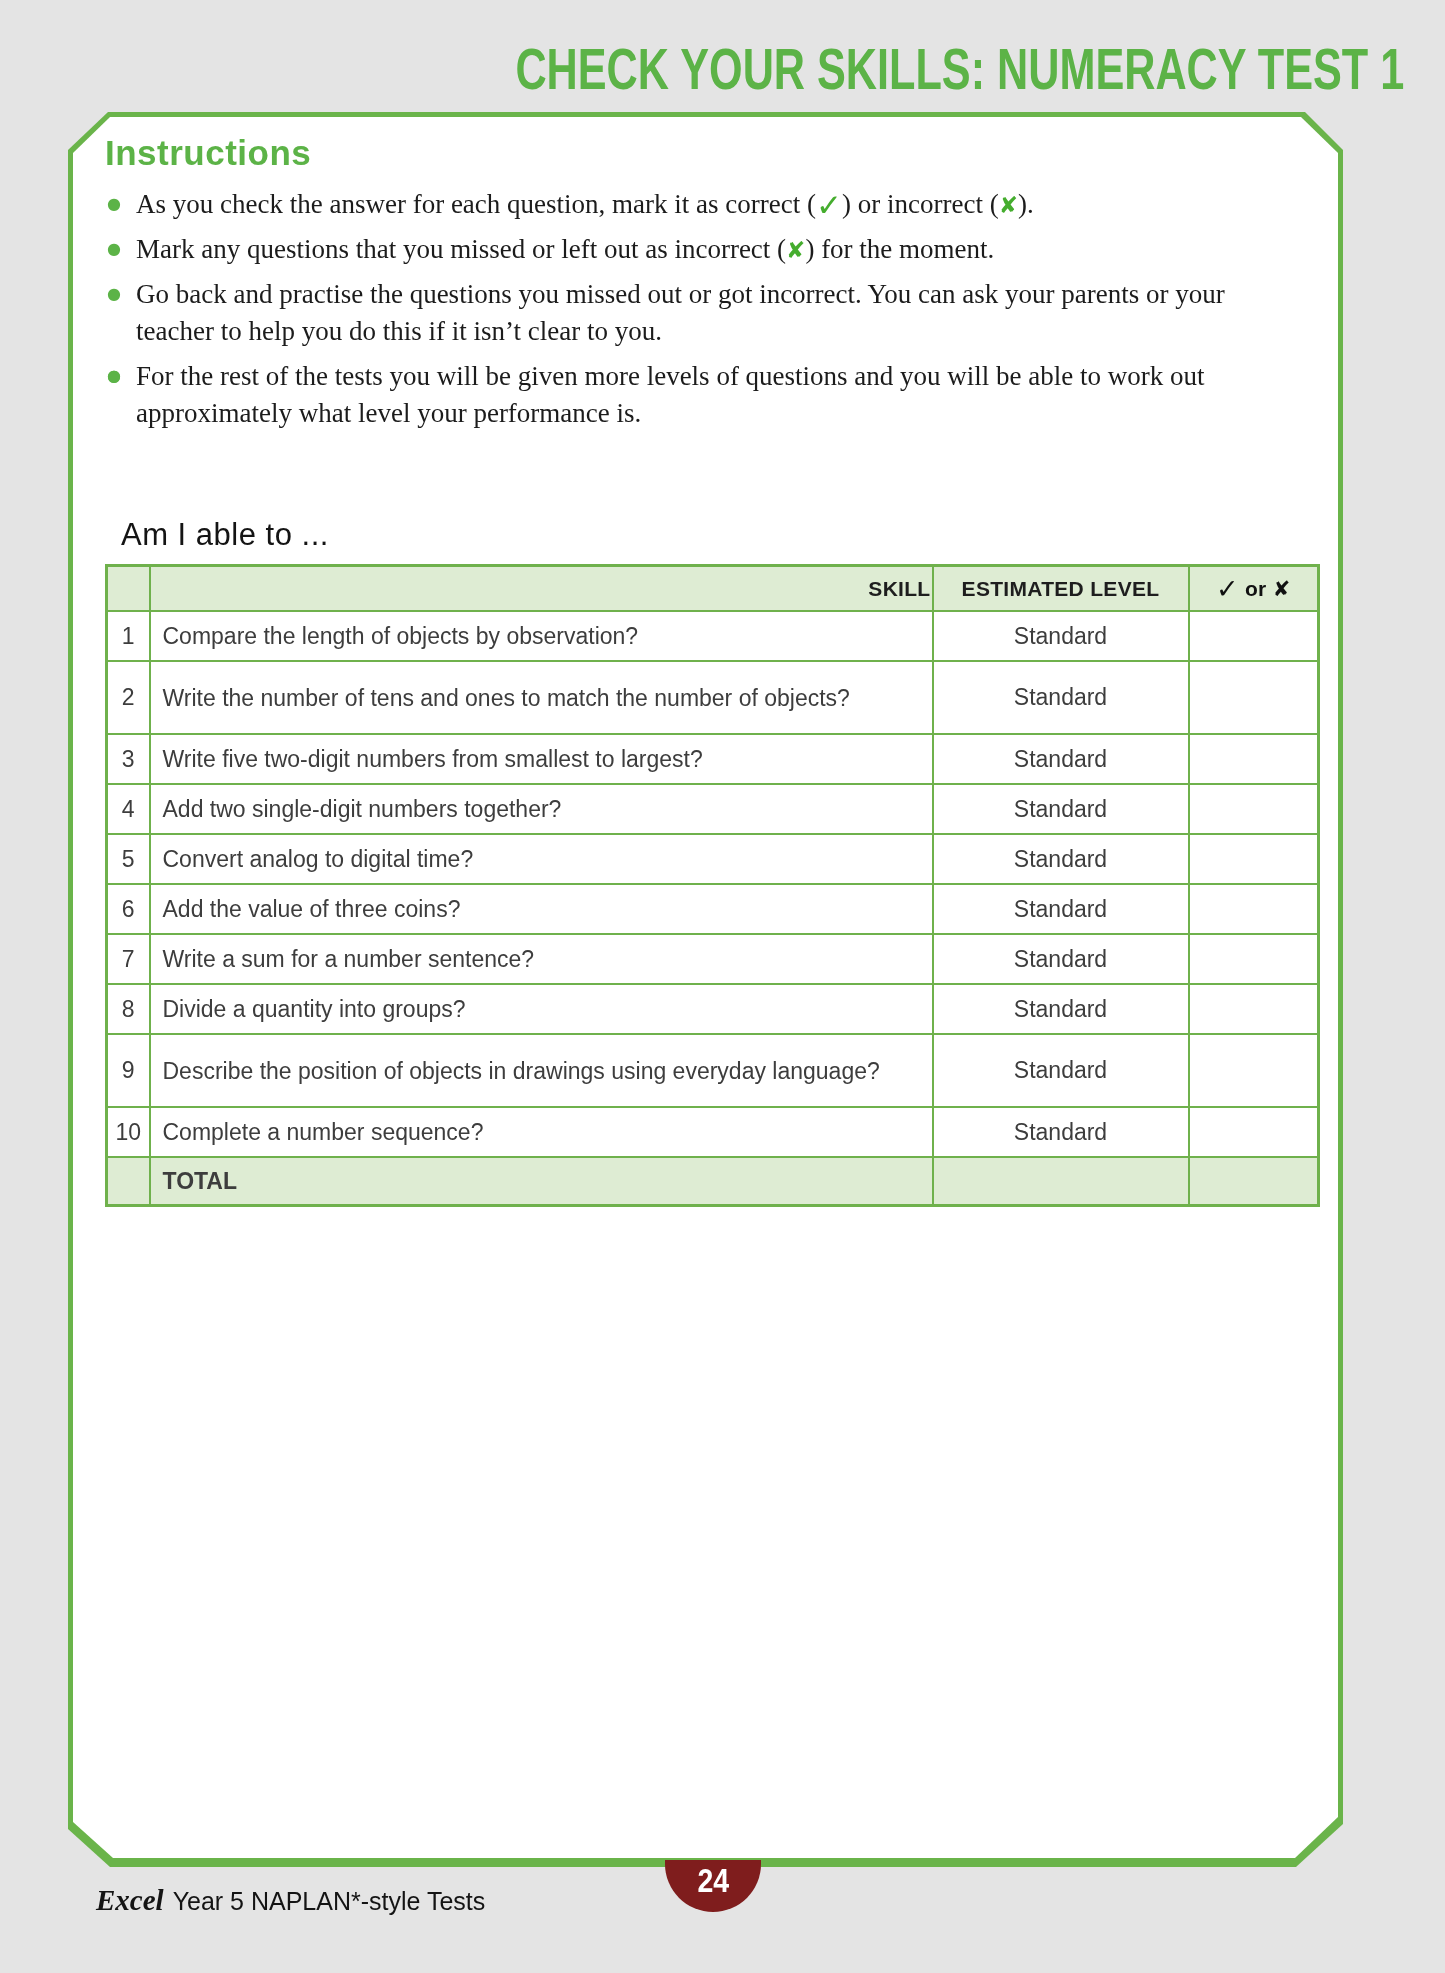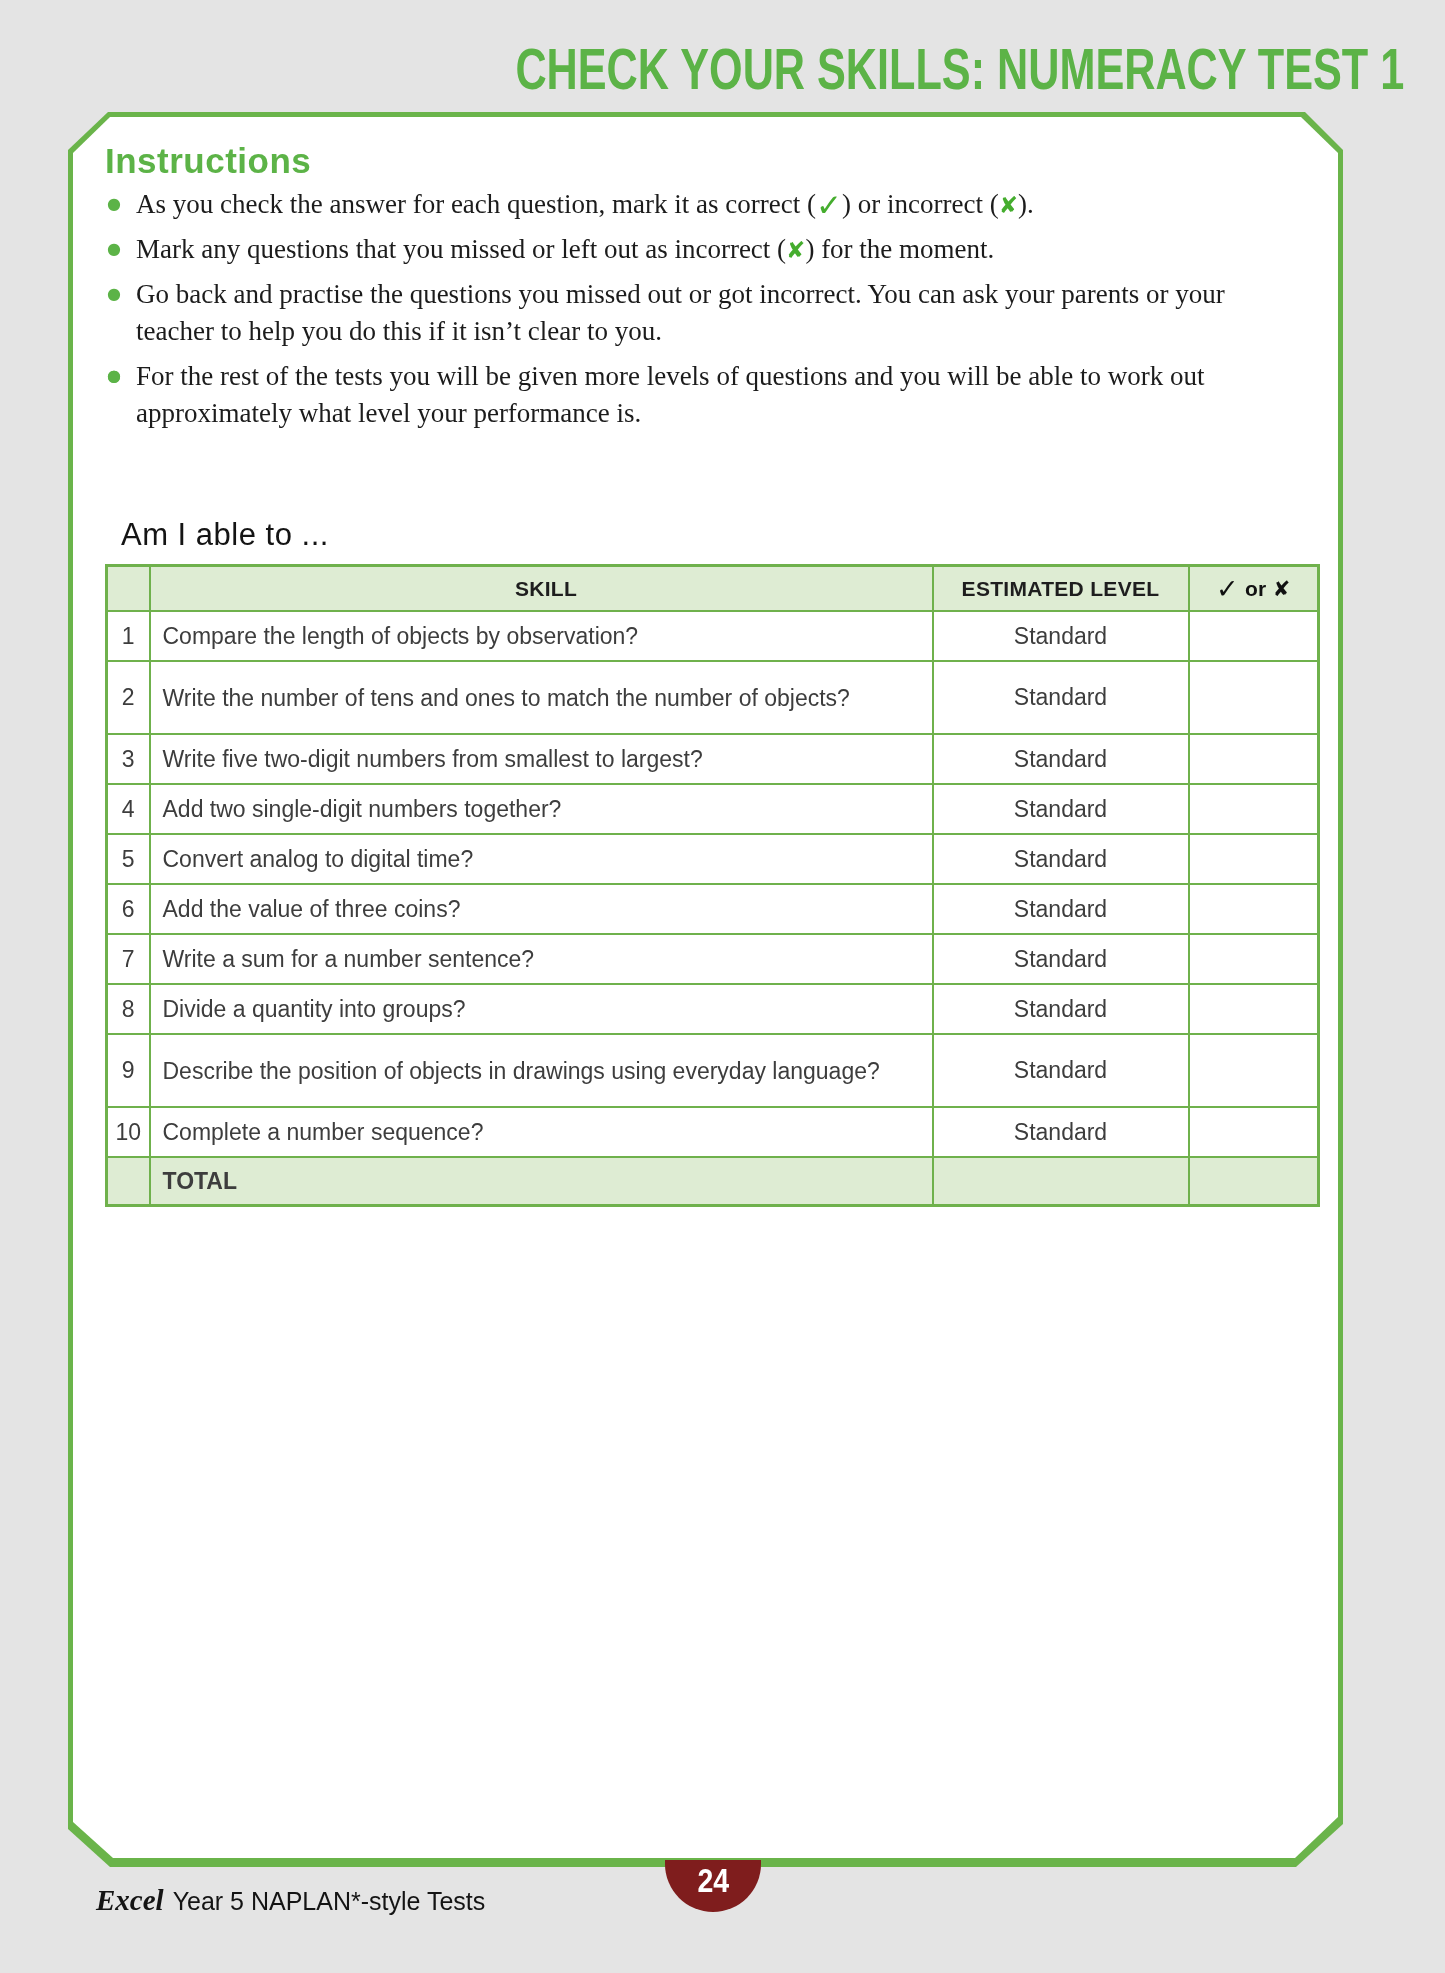--- a/index.html
+++ b/index.html
@@ -21,21 +21,21 @@
     position:absolute;left:68px;top:112px;width:1275px;height:1755px;
     background:#6ab44a;
     clip-path:polygon(40px 0,1237px 0,1275px 38px,1275px 1712px,1228px 1755px,42px 1755px,0 1717px,0 38px);
   }
   .box-inner{
     position:absolute;left:5px;top:5px;right:5px;bottom:9px;background:#ffffff;
     clip-path:polygon(37px 0,1228px 0,1265px 36px,1265px 1700px,1222px 1741px,40px 1741px,0 1705px,0 36px);
   }
   
   .instructions-heading{
-    position:absolute;left:32px;top:24px;margin:0;
+    position:absolute;left:32px;top:16px;margin:0;
     font-size:35px;font-weight:bold;color:#5cb347;letter-spacing:0.5px;
   }
   .bullets{position:absolute;left:32px;top:69px;width:1150px;margin:0;padding:0;list-style:none;}
   .bullets li{
     position:relative;padding-left:31px;margin-bottom:8px;
     font-family:"Liberation Serif","DejaVu Serif",serif;
     font-size:27px;line-height:37px;color:#1c1c1c;
   }
   .dot{position:absolute;left:2px;top:-1px;color:#5cb347;font-size:16px;font-family:"DejaVu Sans",sans-serif;}
   .check{color:#45ad2e;font-weight:bold;font-size:31px;font-family:"DejaVu Sans",sans-serif;vertical-align:-3px;line-height:0;}
@@ -47,21 +47,21 @@
   }
   .skills-table{
     position:absolute;left:32px;top:447px;
     border-collapse:collapse;table-layout:fixed;width:1212px;
     border:3px solid #6fb14c;
   }
   .skills-table th,.skills-table td{border:2px solid #6fb14c;vertical-align:middle;}
   .skills-table thead th{
     background:#deecd3;height:41px;font-size:21px;color:#1e1e1e;letter-spacing:0.3px;
   }
-  th.h-skill{text-align:center;padding-left:11px;}
+  th.h-skill{text-align:right;padding-left:11px;}
   th.h-level{text-align:center;}
   th.h-mark{text-align:center;}
   .hcheck{font-size:27px;font-weight:normal;color:#111;font-family:"DejaVu Sans",sans-serif;vertical-align:-2px;}
   .hor{font-size:21px;font-weight:bold;color:#111;}
   .hcross{font-size:21px;font-weight:bold;color:#111;font-family:"DejaVu Sans",sans-serif;}
   .skills-table td{font-size:23px;color:#3d3d3d;}
   td.c-num{text-align:center;padding:0;}
   td.c-skill{text-align:left;padding:8px 12px;line-height:30px;}
   td.c-level{text-align:center;}
   td.c-mark{padding:0;}

